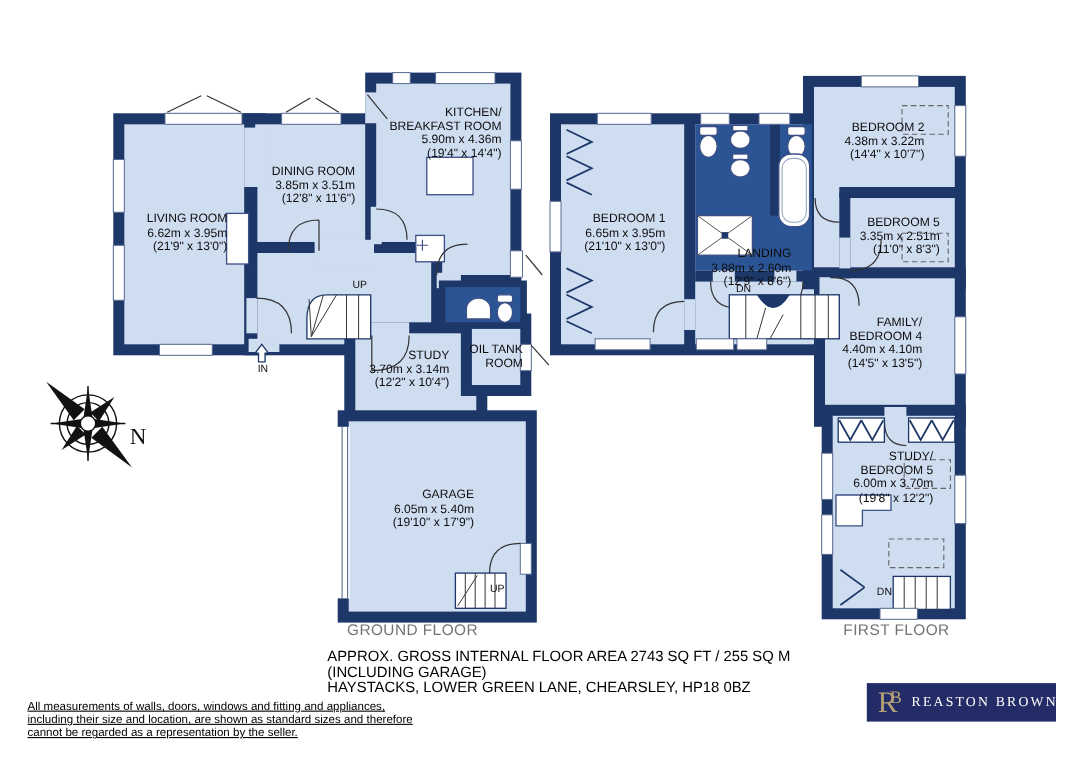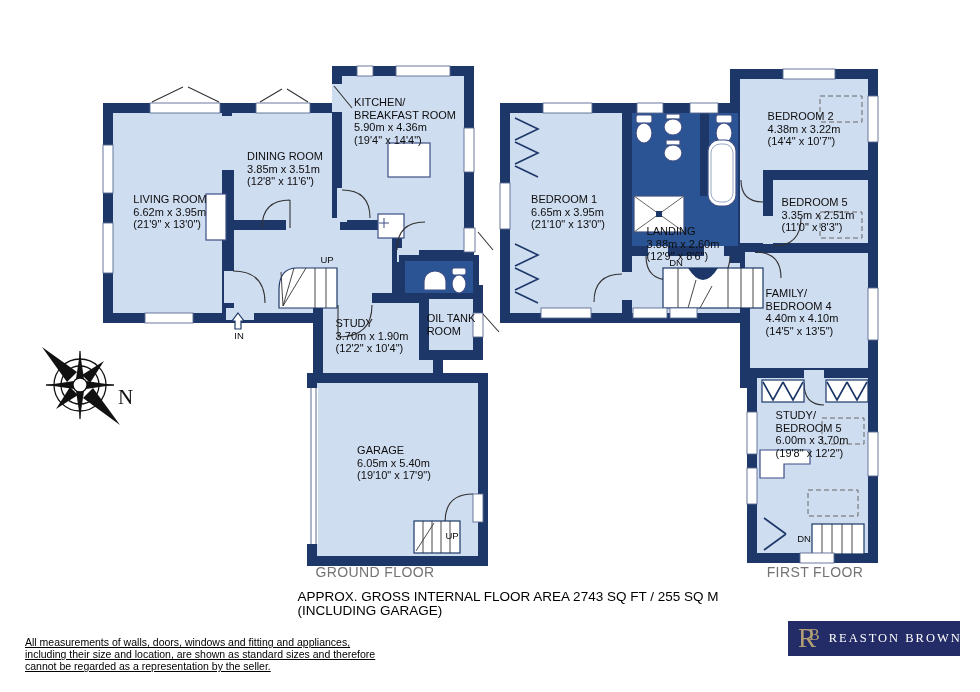--- a/index.html
+++ b/index.html
@@ -17,21 +17,21 @@
   .fix{fill:#ffffff;stroke:#3c4f86;stroke-width:1.2;}
   .fixline{fill:none;stroke:#3c4f86;stroke-width:1;}
   .stairbox{fill:#ffffff;stroke:#1c3768;stroke-width:1.2;}
   .tread{fill:none;stroke:#333;stroke-width:0.9;}
   .dash{fill:none;stroke:#666;stroke-width:1;stroke-dasharray:5 3;}
   .chev{fill:none;stroke:#1c3768;stroke-width:1.6;}
   .thinwall{fill:none;stroke:#5a6b92;stroke-width:1;}
   .compass-line{stroke:#111;stroke-width:1.3;fill:none;}
   .compass-solid{fill:#111;stroke:none;}
   
-  .plan-label{position:absolute;transform:translateX(-50%);text-align:left;
+  .plan-label{position:absolute;transform:translateX(-50%);text-align:right;
     font-size:11px;line-height:12.5px;color:#0d0d0d;white-space:nowrap;}
   .plan-label span{display:block;}
   .plan-label span:empty{display:none;}
   .anno{position:absolute;transform:translateX(-50%);font-size:9.5px;color:#0d0d0d;white-space:nowrap;}
   .floor-label{position:absolute;transform:translateX(-50%);font-size:14px;color:#737373;
     letter-spacing:0.4px;white-space:nowrap;}
   .compass-n{position:absolute;font-family:"Liberation Serif",serif;font-size:21px;color:#111;}
   .footer{position:absolute;left:508px;top:590px;transform:translateX(-50%);
     font-size:13.5px;line-height:13.8px;color:#000;white-space:nowrap;}
   .footer span{display:block;}
@@ -238,21 +238,21 @@
   <span>(12'8" x 11'6")</span>
 </div>
 <div class="plan-label" style="left:405px;top:96px">
   <span>KITCHEN/</span>
   <span>BREAKFAST ROOM</span>
   <span>5.90m x 4.36m</span>
   <span>(19'4" x 14'4")</span>
 </div>
 <div class="plan-label" style="left:372px;top:317px">
   <span>STUDY</span>
-  <span>3.70m x 1.90m</span>
+  <span>3.70m x 3.14m</span>
   <span>(12'2" x 10'4")</span>
 </div>
 <div class="plan-label" style="left:451px;top:312px">
   <span>OIL TANK</span>
   <span>ROOM</span>
 </div>
 <div class="plan-label" style="left:394px;top:444px">
   <span>GARAGE</span>
   <span>6.05m x 5.40m</span>
   <span>(19'10" x 17'9")</span>
@@ -297,20 +297,21 @@
 <div class="anno" style="left:676px;top:257px">DN</div>
 <div class="anno" style="left:804px;top:533px">DN</div>
 <div class="compass-n" style="left:118px;top:385px">N</div>
 
 <div class="floor-label" style="left:375px;top:564px">GROUND FLOOR</div>
 <div class="floor-label" style="left:815px;top:564px">FIRST FLOOR</div>
 
 <div class="footer">
   <span>APPROX. GROSS INTERNAL FLOOR AREA 2743 SQ FT / 255 SQ M</span>
   <span>(INCLUDING GARAGE)</span>
+  <span>HAYSTACKS, LOWER GREEN LANE, CHEARSLEY, HP18 0BZ</span>
 </div>
 
 <div class="disclaimer">
   <span>All measurements of walls, doors, windows and fitting and appliances,</span>
   <span>including their size and location, are shown as standard sizes and therefore</span>
   <span>cannot be regarded as a representation by the seller.</span>
 </div>
 
 <div class="logo">
   <span class="mono">

